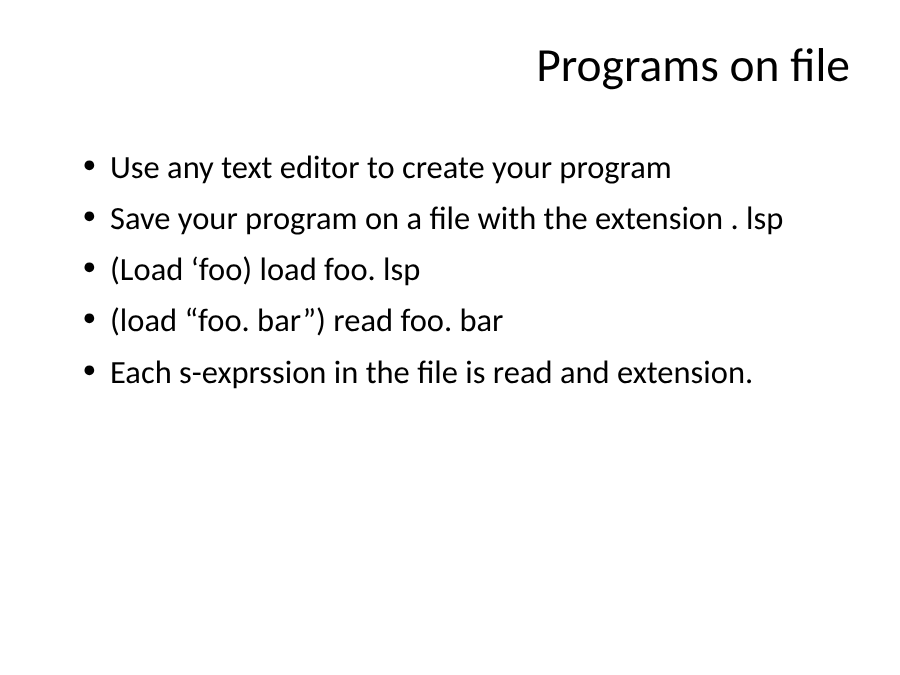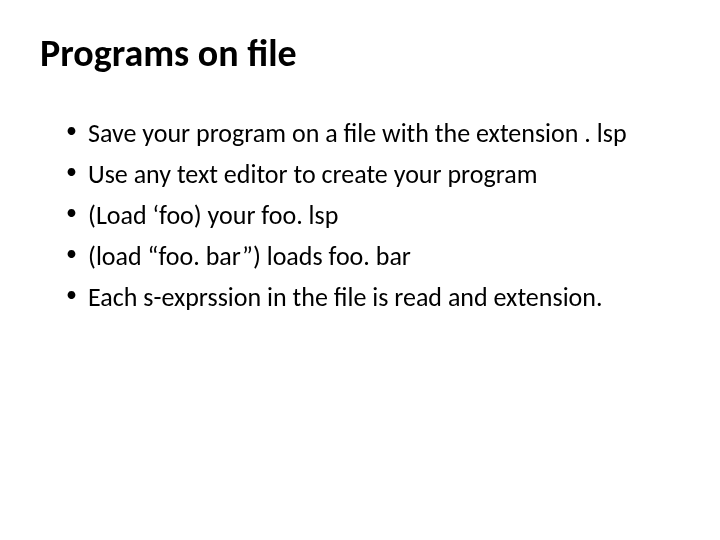--- a/index.html
+++ b/index.html
@@ -12,23 +12,23 @@
     color: #000000;
   }
   .slide {
     width: 720px;
     height: 540px;
     box-sizing: border-box;
     padding: 20px 40px 40px 40px;
   }
   .title {
     font-size: 38px;
-    text-align: left;
+    text-align: right;
     margin: 10px 0 40px 0;
-    font-weight: 700;
+    font-weight: 400;
   }
   ul.bullets {
     list-style: none;
     padding: 0;
     margin: 0 10px 0 20px;
   }
   ul.bullets li {
     position: relative;
     padding-left: 28px;
     font-size: 26px;
@@ -43,19 +43,19 @@
     top: 0;
     font-size: 22px;
   }
 </style>
 </head>
 <body>
 
 <div class="slide">
   <h1 class="title">Programs on file</h1>
   <ul class="bullets">
+    <li>Use any text editor to create your program</li>
     <li>Save your program on a file with the extension . lsp</li>
-    <li>Use any text editor to create your program</li>
-    <li>(Load ‘foo) your foo. lsp</li>
-    <li>(load “foo. bar”) loads foo. bar</li>
+    <li>(Load ‘foo) load foo. lsp</li>
+    <li>(load “foo. bar”) read foo. bar</li>
     <li>Each s-exprssion in the file is read and extension.</li>
   </ul>
 </div>
 
 </body></html>

